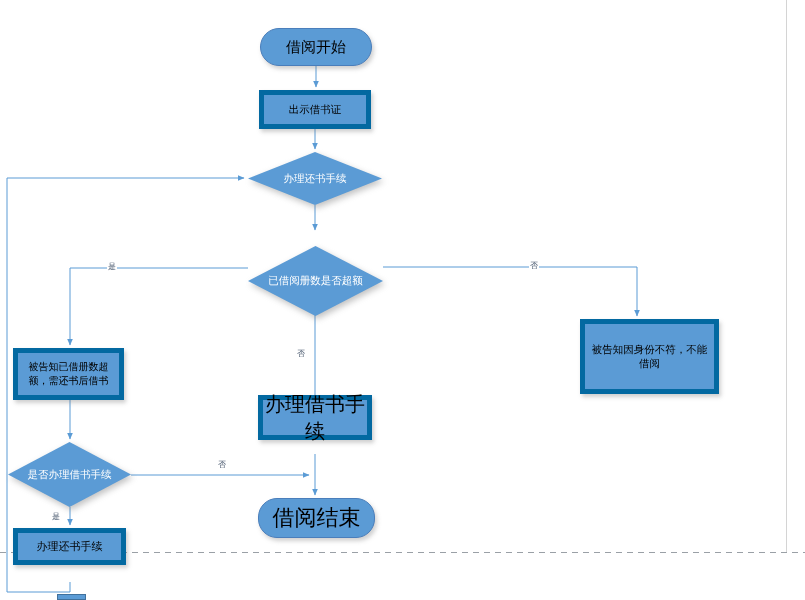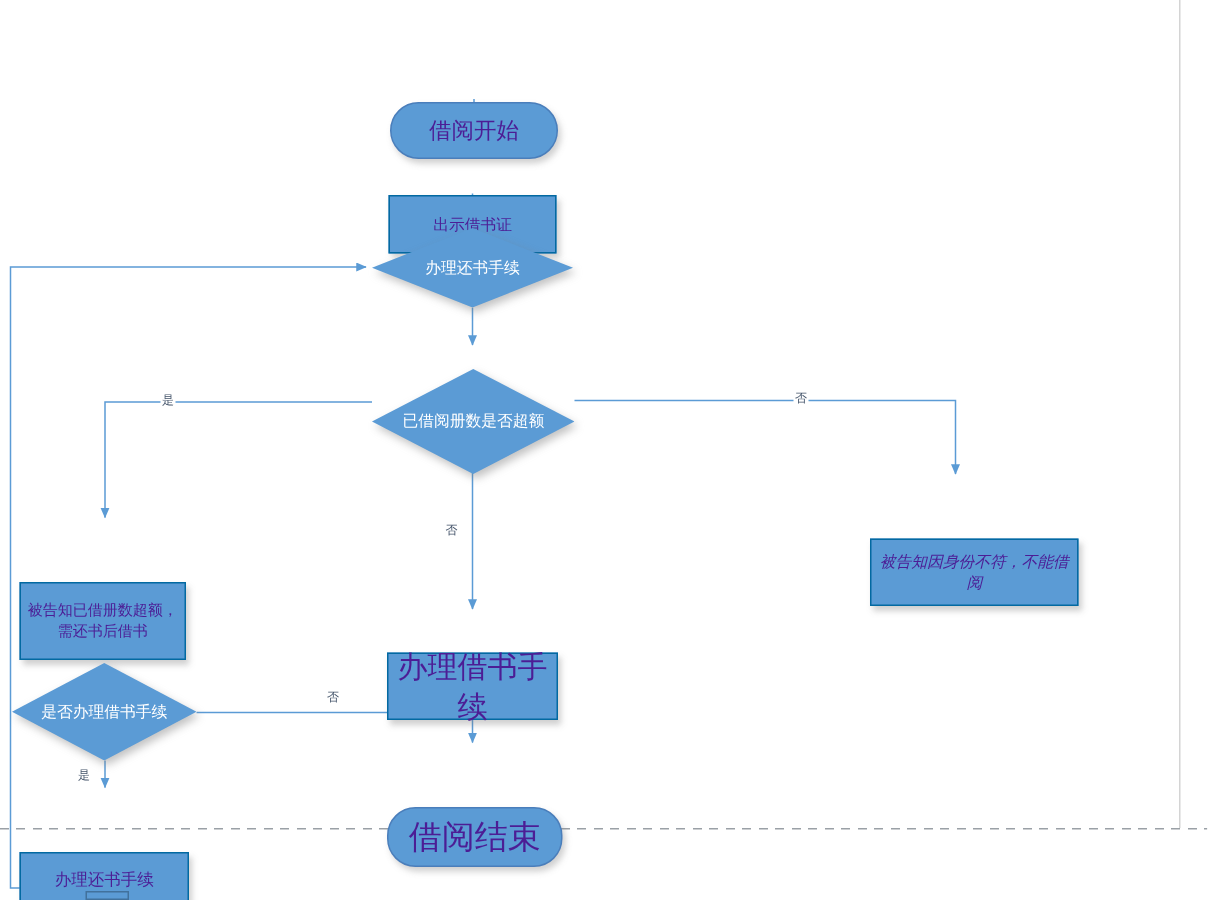--- a/index.html
+++ b/index.html
@@ -2,24 +2,24 @@
 <html><head>
 <meta charset="utf-8">
 <style>
   html,body{margin:0;padding:0;}
   #canvas{
     position:relative;width:805px;height:600px;background:#ffffff;overflow:hidden;
     font-family:"Liberation Sans","DejaVu Sans",sans-serif;
   }
   .node{
     position:absolute;display:flex;align-items:center;justify-content:center;
-    text-align:center;color:#4c1d95;box-sizing:border-box;margin-top:40px;
+    text-align:center;color:#000000;box-sizing:border-box;
   }
   .rect{
-    background:#5B9BD5;border:1px solid #0369a1;
+    background:#5B9BD5;border:5px solid #0369a1;
     box-shadow:2px 3px 4px rgba(120,120,120,0.35);
   }
   .rounded{
     background:#5B9BD5;border:1px solid #4A7EBB;border-radius:19px;
     box-shadow:2px 3px 4px rgba(120,120,120,0.35);
   }
   .diamond-wrap{position:absolute;filter:drop-shadow(2px 3px 3px rgba(120,120,120,0.45));}
   .diamond{
     width:100%;height:100%;background:#5B9BD5;
     clip-path:polygon(50% 0,100% 50%,50% 100%,0 50%);
@@ -88,21 +88,21 @@
       <span>办理还书手续</span>
     </div>
   </div>
 
   <div class="diamond-wrap" style="left:248px;top:246px;width:135px;height:70px;">
     <div class="diamond" style="font-size:10.5px;">
       <span>已借阅册数是否超额</span>
     </div>
   </div>
 
-  <div class="node rect" style="left:580px;top:319px;width:139px;height:45px;font-size:10.5px;padding:0 4px;font-style:italic;">
+  <div class="node rect" style="left:580px;top:319px;width:139px;height:75px;font-size:10.5px;padding:0 4px;">
     <span>被告知因身份不符，不能借阅</span>
   </div>
 
   <div class="node rect" style="left:13px;top:348px;width:111px;height:52px;font-size:10px;padding:0 4px;">
     <span>被告知已借册数超额，需还书后借书</span>
   </div>
 
   <div class="node rect" style="left:258px;top:395px;width:114px;height:45px;font-size:20px;">
     <span>办理借书手续</span>
   </div>

